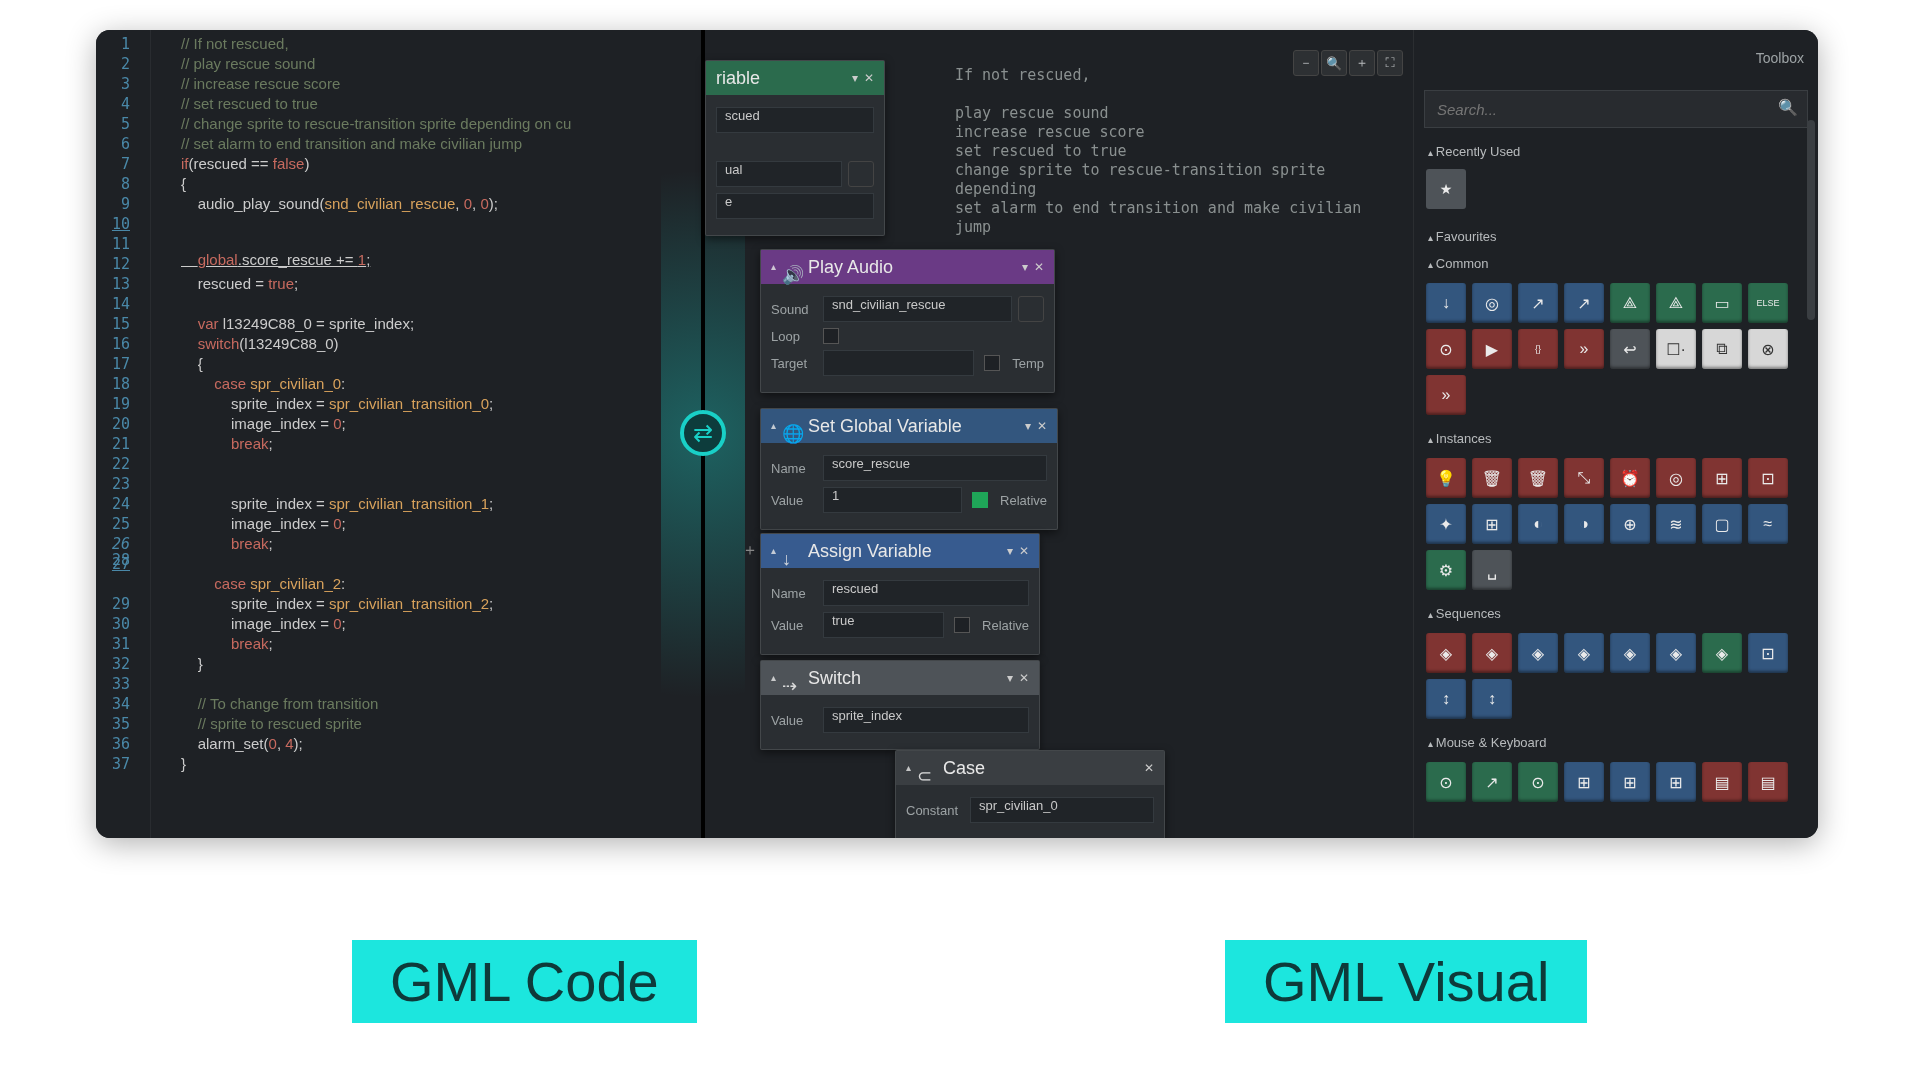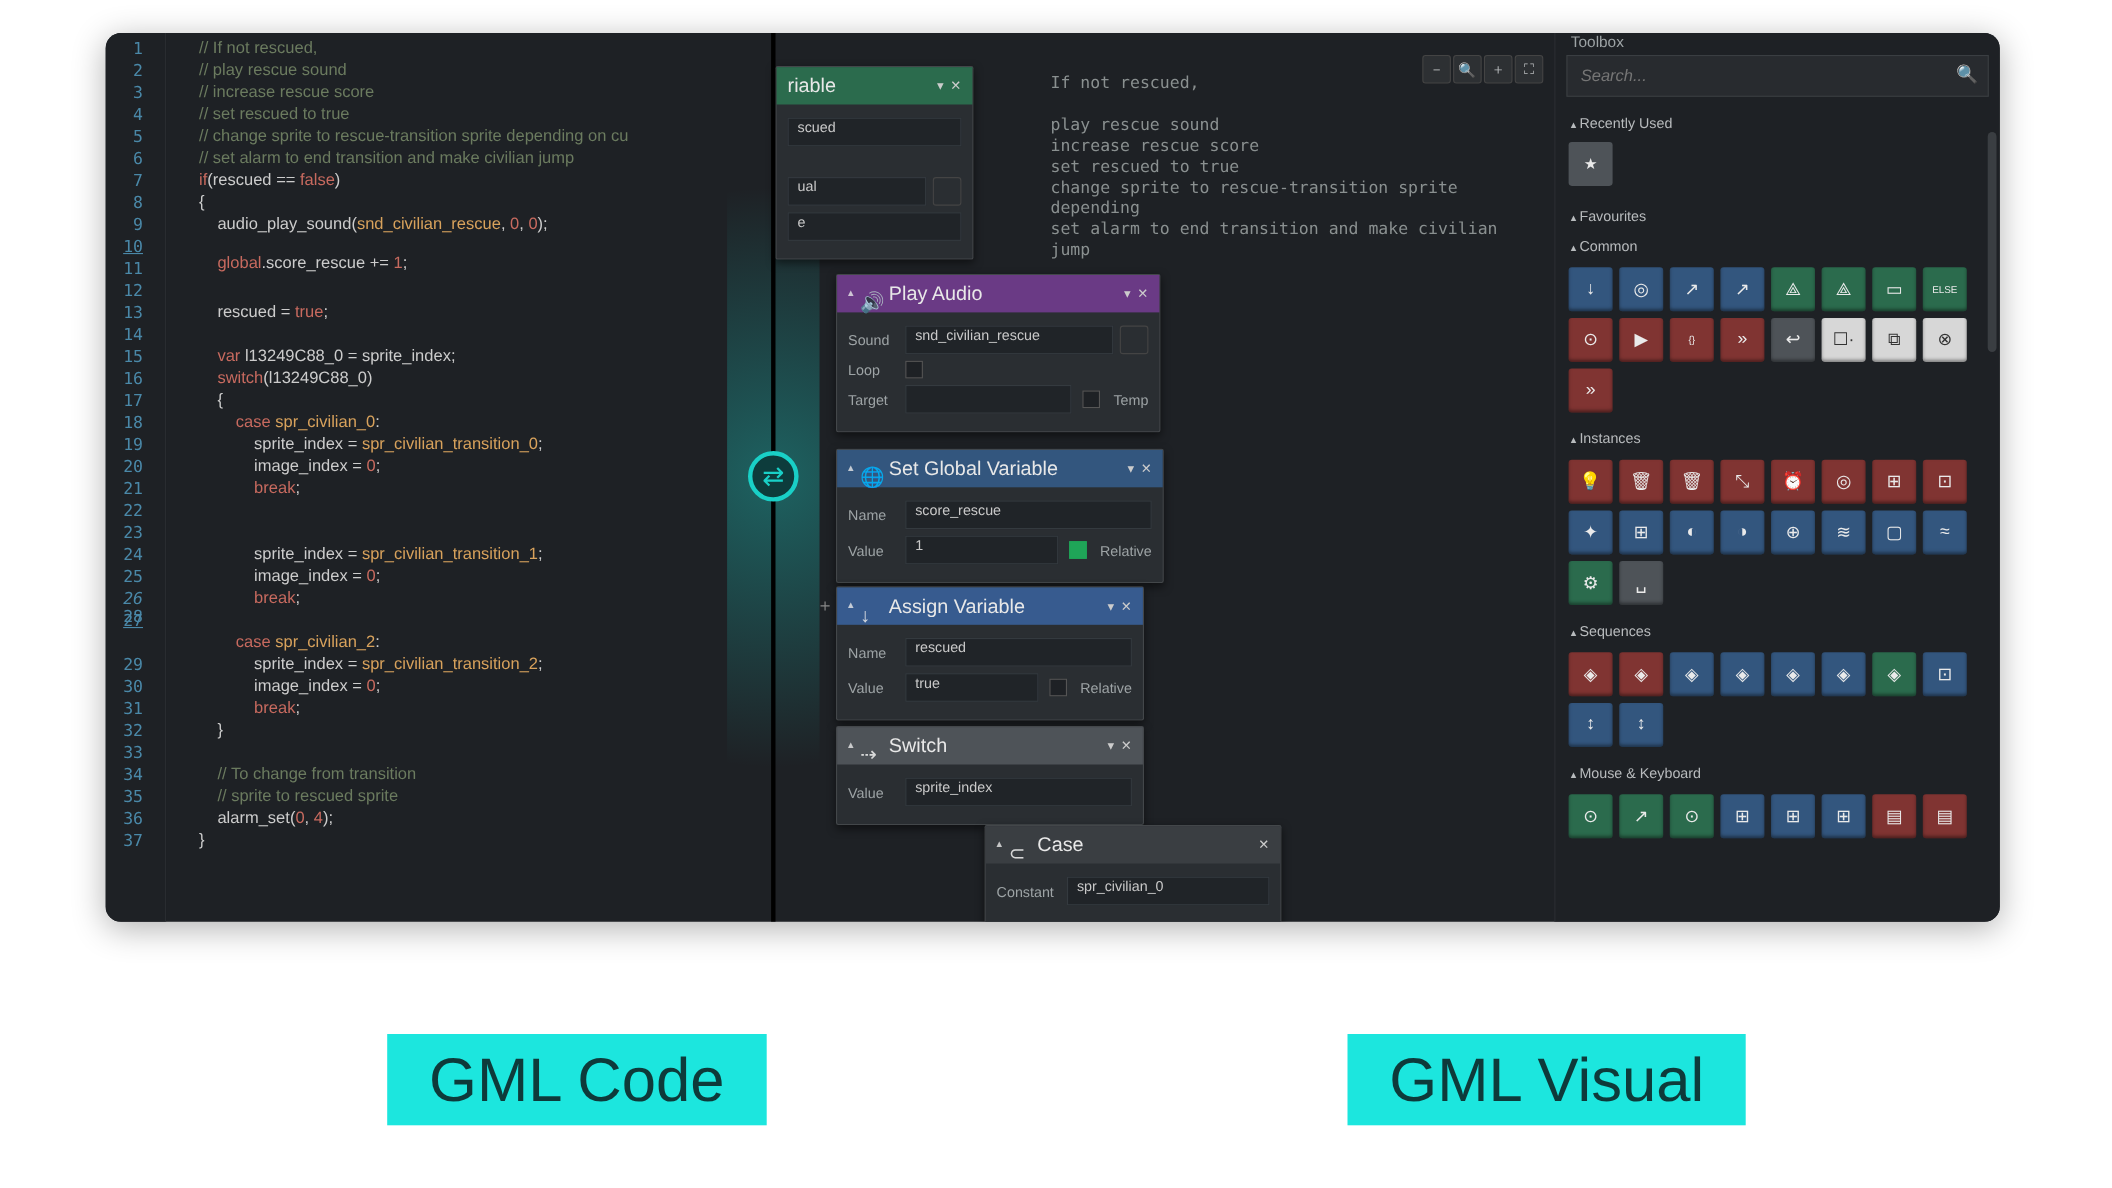--- a/index.html
+++ b/index.html
@@ -69,21 +69,21 @@
 
 .h-green { background:#2b6b4d; }
 .h-purple { background:#6a3a85; }
 .h-blue { background:#375b8f; }
 .h-dblue { background:#33567e; }
 .h-grey { background:#4e5358; }
 .h-blk  { background:#3a3e42; }
 
 .toolbox { position:absolute; right:0; top:0; width:405px; height:100%;
   background:#1e2125; border-left:1px solid rgba(255,255,255,.06); overflow:hidden; font-size:14px; }
-.toolbox-title { padding:0 14px; color:#9da3a5; }
+.toolbox-title { padding:20px 14px; color:#9da3a5;text-align:right; }
 .toolbox-search { margin:4px 10px 10px; position:relative; }
 .toolbox-search input { width:100%; height:38px; background:#282b2f;
   border:1px solid #3a3e42; color:#9da3a5; padding:0 38px 0 12px;
   font-style:italic; font-size:15px; }
 .toolbox-search .sicon { position:absolute; right:10px; top:8px; color:#9da3a5; font-size:16px; }
 
 .tb-section-hdr { padding:6px 14px; color:#b8bbbd; font-size:13px; }
 .tb-section-hdr::before { content:"▴ "; font-size:10px; }
 .tb-grid { display:flex; flex-wrap:wrap; gap:6px; padding:6px 12px 10px; }
 .tb-tile { width:40px; height:40px; border-radius:3px; display:flex;
@@ -159,21 +159,21 @@
       <div class="codeln c-comment" style="top: 4px;">// If not rescued,</div>
       <div class="codeln c-comment" style="top: 24px;">// play rescue sound</div>
       <div class="codeln c-comment" style="top: 44px;">// increase rescue score</div>
       <div class="codeln c-comment" style="top: 64px;">// set rescued to true</div>
       <div class="codeln c-comment" style="top: 84px;">// change sprite to rescue-transition sprite depending on cu</div>
       <div class="codeln c-comment" style="top: 104px;">// set alarm to end transition and make civilian jump</div>
       <div class="codeln" style="top: 124px;"><span class="c-kw">if</span>(rescued == <span class="c-bool">false</span>)</div>
       <div class="codeln" style="top: 144px;">{</div>
       <div class="codeln" style="top: 164px;">    audio_play_sound(<span class="c-ident">snd_civilian_rescue</span>, <span class="c-num">0</span>, <span class="c-num">0</span>);</div>
       <div class="codeln" style="top: 184px;"></div>
-      <div class="codeln" style="top: 200px;">    <span class="c-kw">global</span>.score_rescue += <span class="c-num">1</span>;</div>
+      <div class="codeln" style="top: 220px; text-decoration: underline;">    <span class="c-kw">global</span>.score_rescue += <span class="c-num">1</span>;</div>
       <div class="codeln" style="top: 224px;"></div>
       <div class="codeln" style="top: 244px;">    rescued = <span class="c-bool">true</span>;</div>
       <div class="codeln" style="top: 264px;"></div>
       <div class="codeln" style="top: 284px;">    <span class="c-kw">var</span> l13249C88_0 = sprite_index;</div>
       <div class="codeln" style="top: 304px;">    <span class="c-kw">switch</span>(l13249C88_0)</div>
       <div class="codeln" style="top: 324px;">    {</div>
       <div class="codeln" style="top: 344px;">        <span class="c-kw">case</span> <span class="c-ident">spr_civilian_0</span>:</div>
       <div class="codeln" style="top: 364px;">            sprite_index = <span class="c-ident">spr_civilian_transition_0</span>;</div>
       <div class="codeln" style="top: 384px;">            image_index = <span class="c-num">0</span>;</div>
       <div class="codeln" style="top: 404px;">            <span class="c-kw">break</span>;</div>

